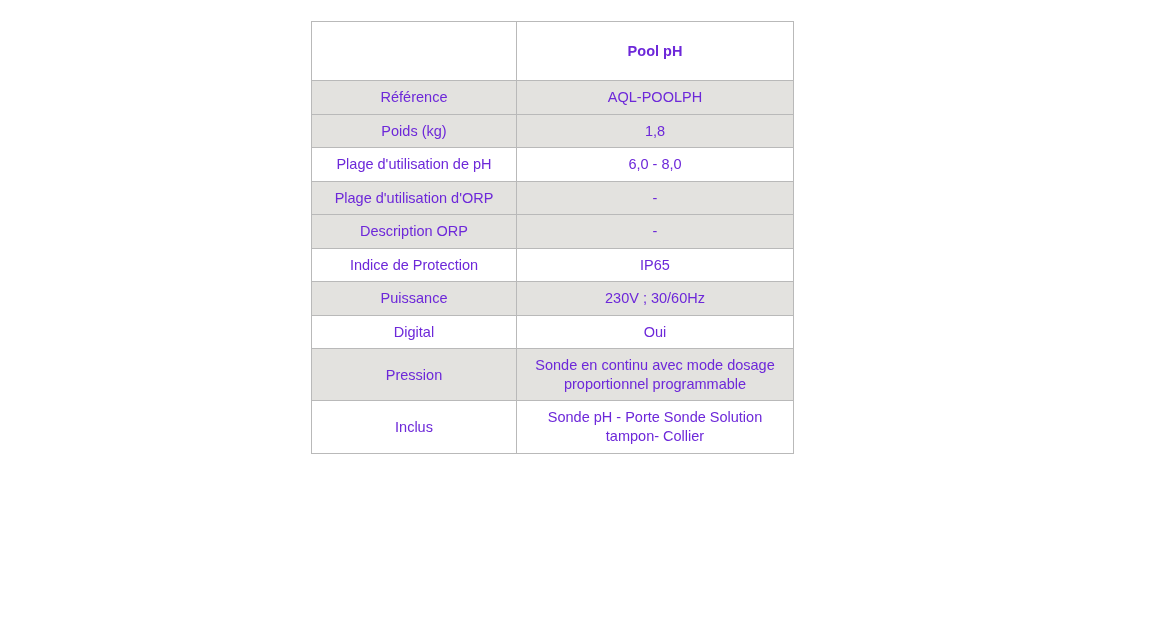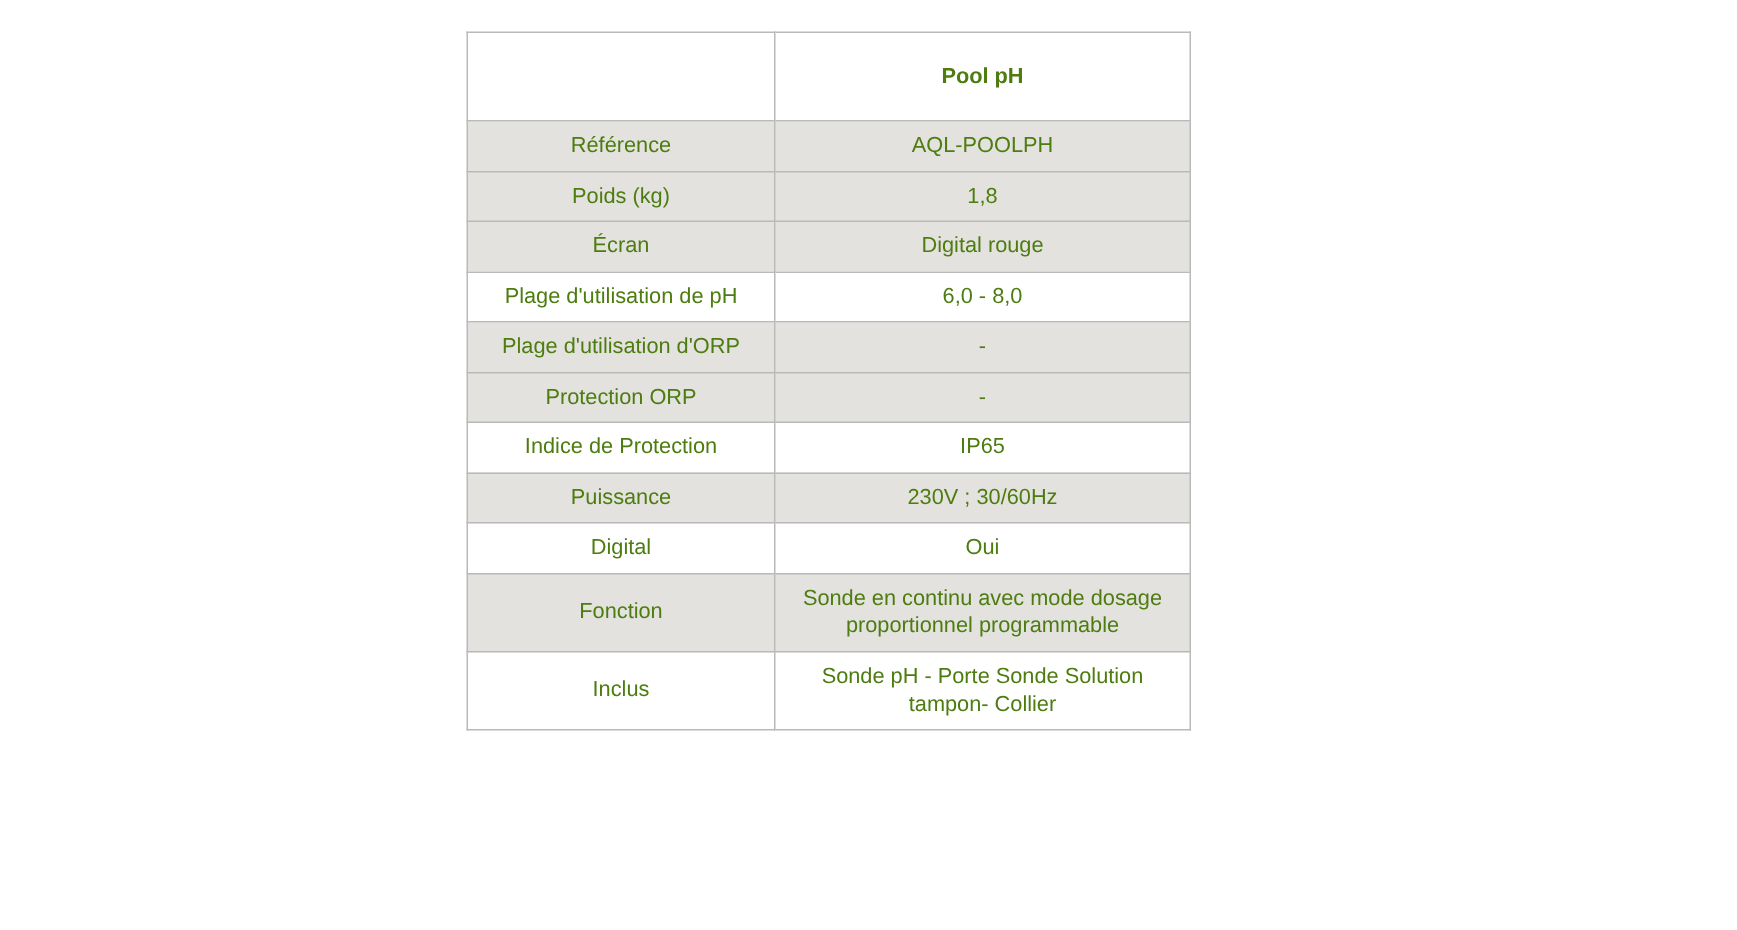--- a/index.html
+++ b/index.html
@@ -25,21 +25,21 @@
     top: 21px;
     width: 482px;
   }
   table.spec-table {
     border-collapse: collapse;
     width: 482px;
     table-layout: fixed;
   }
   table.spec-table td {
     border: 1px solid #b9b9b9;
-    color: #4d7c0f;
+    color: #6d28d9;
     font-size: 14.5px;
     text-align: center;
     vertical-align: middle;
     padding: 7px 6px;
     line-height: 1.28;
   }
   col.label-col { width: 205px; }
   col.value-col { width: 277px; }
 
   tr.row-head td {
@@ -89,58 +89,54 @@
           <td class="value">AQL-POOLPH</td>
         </tr>
 
 
         <tr class="shade">
           <td class="label">Poids (kg)</td>
           <td class="value">1,8</td>
         </tr>
 
 
-        <tr class="shade">
-          <td class="label">Écran</td>
-          <td class="value">Digital rouge</td>
-        </tr>
 
         <tr class="plain">
           <td class="label">Plage d'utilisation de pH</td>
           <td class="value">6,0 - 8,0</td>
         </tr>
 
         <tr class="shade">
           <td class="label">Plage d'utilisation d'ORP</td>
           <td class="value">-</td>
         </tr>
 
 
         <tr class="shade">
-          <td class="label">Protection ORP</td>
+          <td class="label">Description ORP</td>
           <td class="value">-</td>
         </tr>
 
         <tr class="plain">
           <td class="label">Indice de Protection</td>
           <td class="value">IP65</td>
         </tr>
 
         <tr class="shade">
           <td class="label">Puissance</td>
           <td class="value">230V ; 30/60Hz</td>
         </tr>
 
         <tr class="plain">
           <td class="label">Digital</td>
           <td class="value">Oui</td>
         </tr>
 
         <tr class="shade">
-          <td class="label">Fonction</td>
+          <td class="label">Pression</td>
           <td class="value two-line">Sonde en continu avec mode dosage proportionnel programmable</td>
         </tr>
 
         <tr class="plain">
           <td class="label">Inclus</td>
           <td class="value two-line">Sonde pH - Porte Sonde Solution tampon- Collier</td>
         </tr>
       </tbody>
     </table>
   </div>

